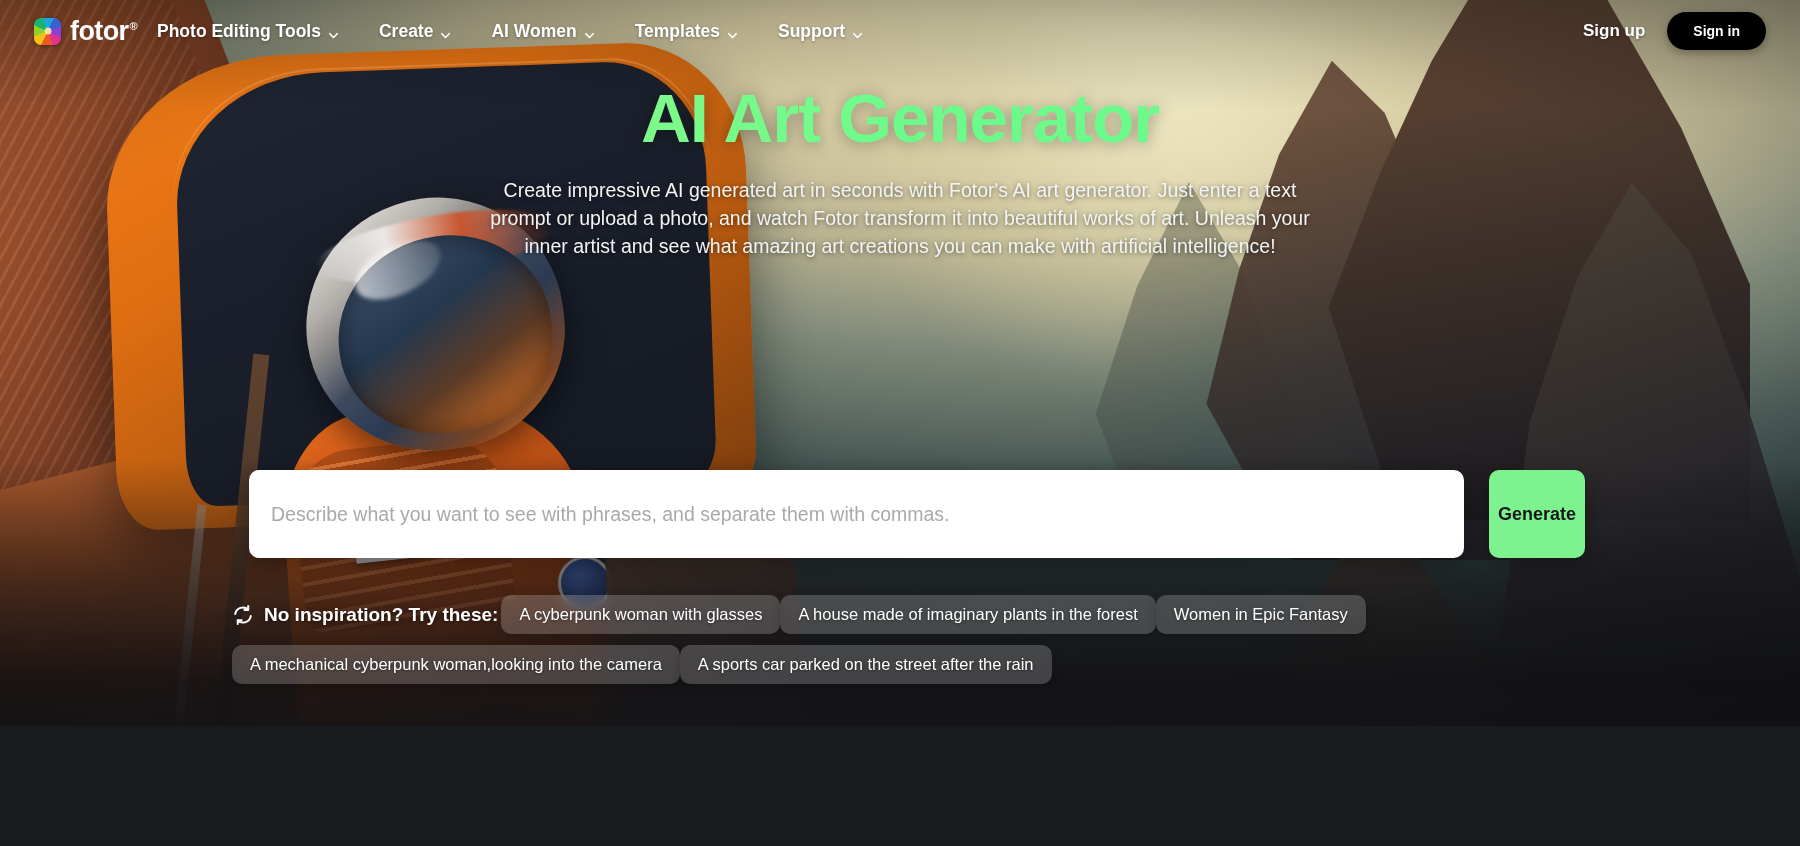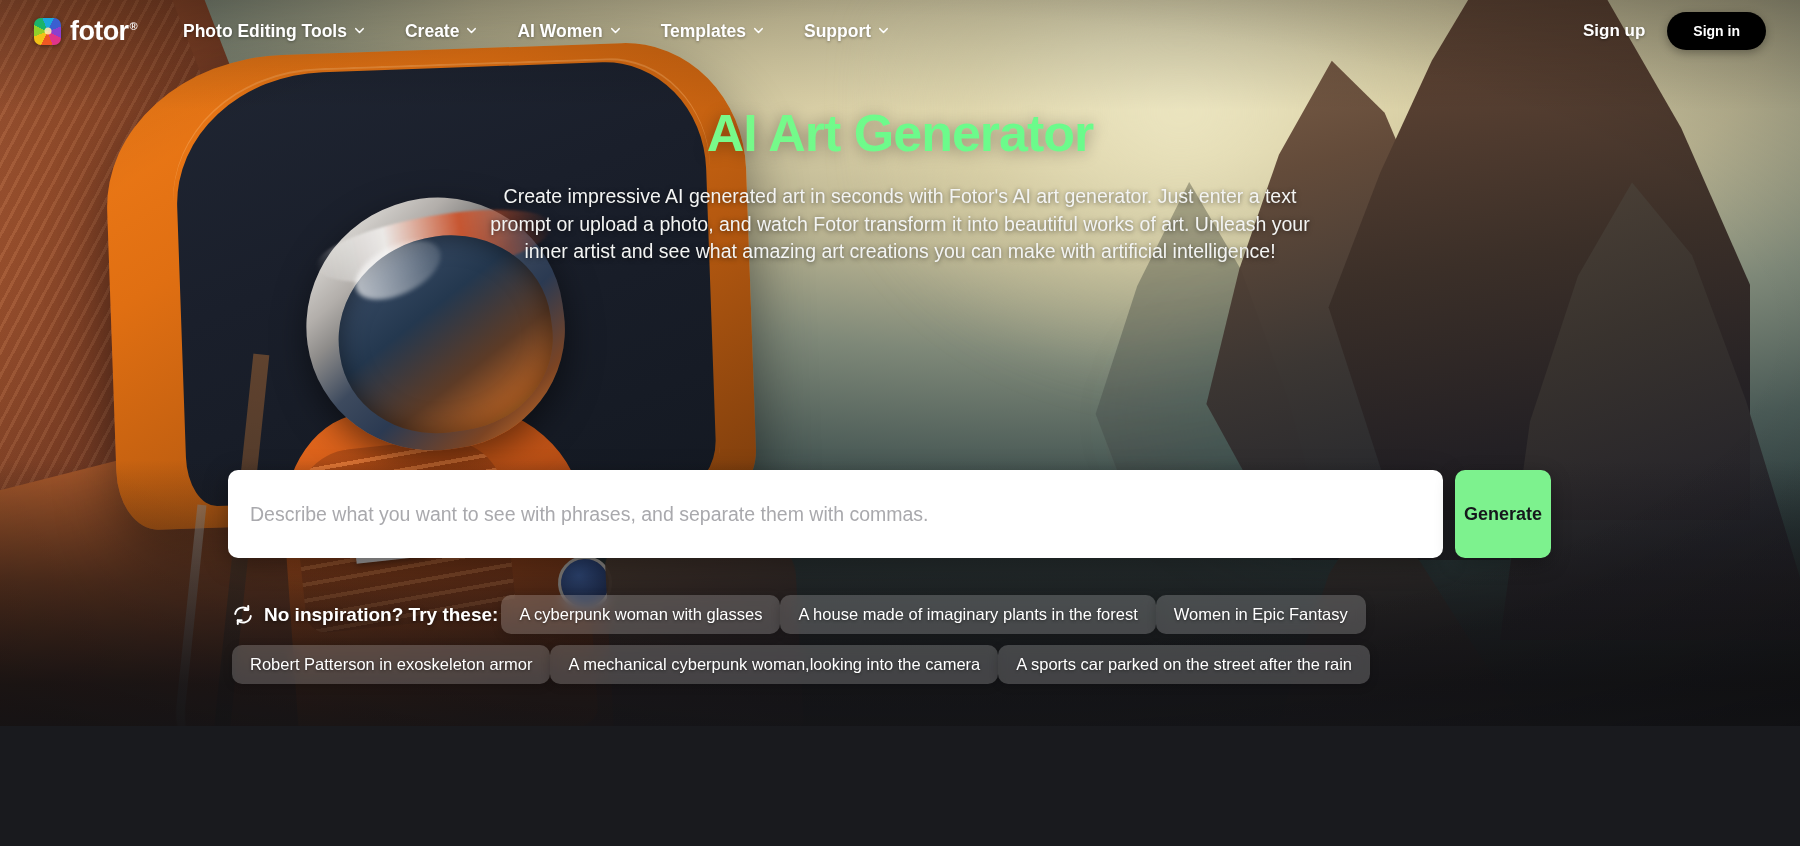--- a/index.html
+++ b/index.html
@@ -192,41 +192,41 @@
     position:absolute; left:0; top:0; width:100%; height:110px;
     background:linear-gradient(180deg, rgba(0,0,0,.22), rgba(0,0,0,0));
     pointer-events:none;
   }
 
   
   .navbar {
     position:absolute; left:0; top:0; width:100%; height:62px;
     display:flex; align-items:center; padding:0 34px; z-index:40;
   }
-  .logo-wrap { display:flex; align-items:flex-end; gap:9px; margin-right:46px; }
+  .logo-wrap { display:flex; align-items:flex-end; gap:9px; margin-right:20px; }
   .logo-mark {
     width:27px; height:27px; border-radius:7px; position:relative; overflow:hidden;
     background:conic-gradient(from 205deg,
       #f2c217 0deg 45deg, #8fd12a 45deg 90deg, #19b36b 90deg 135deg,
       #1aa7dd 135deg 180deg, #3a5fd0 180deg 225deg, #8c3fd0 225deg 270deg,
       #e0348a 270deg 315deg, #ef5723 315deg 360deg);
     box-shadow:0 1px 4px rgba(0,0,0,.4);
   }
   .logo-mark::after {
     content:""; position:absolute; left:50%; top:50%; width:7px; height:7px;
     transform:translate(-50%,-50%); border-radius:50%; background:#ffe9a8; opacity:.9;
   }
   .logo-text {
     color:#fff; font-size:27px; font-weight:700; letter-spacing:-.6px; line-height:1;
   }
   .logo-reg { color:#fff; font-size:11px; vertical-align:super; opacity:.95; margin-left:1px; }
 
   .nav-links { display:flex; align-items:center; gap:40px; }
   .nav-item {
-    display:flex; align-items:center; gap:7px; cursor:pointer;
+    display:flex; align-items:flex-end; gap:7px; cursor:pointer;
     color:#fff; font-size:17.5px; font-weight:600;
     text-shadow:0 1px 3px rgba(0,0,0,.35);
   }
   .chev {
     width:11px; height:11px; position:relative; top:-1px;
   }
   .chev svg { display:block; }
 
   .nav-right { margin-left:auto; display:flex; align-items:center; gap:22px; }
   .signup-btn {
@@ -240,37 +240,37 @@
     padding:11px 26px; border-radius:24px;
     box-shadow:0 3px 10px rgba(0,0,0,.3);
   }
 
   
   .hero-content {
     position:absolute; left:0; top:0; width:100%; z-index:30;
     text-align:center;
   }
   .hero-title {
-    margin-top:106px;
-    font-size:52px; font-weight:700; letter-spacing:-1px; line-height:1.06;
+    margin-top:82px;
+    font-size:69px; font-weight:700; letter-spacing:-1px; line-height:1.06;
     background:linear-gradient(95deg,#d8f27c 0%, #8ff787 22%, #6cfb8b 50%, #67fb8c 100%);
     -webkit-background-clip:text; background-clip:text;
     -webkit-text-fill-color:transparent; color:transparent;
     filter:drop-shadow(0 2px 8px rgba(0,0,0,.35));
   }
   .hero-desc {
     margin:22px auto 0; max-width:845px;
     color:#f3f4f3; font-size:19.5px; line-height:1.42; font-weight:400;
     text-shadow:0 1px 5px rgba(0,0,0,.55);
   }
 
   
   .prompt-row {
-    position:absolute; left:228px; top:470px; z-index:30;
-    display:flex; align-items:stretch; gap:12px;
+    position:absolute; left:249px; top:470px; z-index:30;
+    display:flex; align-items:stretch; gap:25px;
   }
   .prompt-box {
     width:1215px; height:88px; background:#fff; border-radius:10px;
     display:flex; align-items:center; padding:0 22px;
     box-shadow:0 6px 24px rgba(0,0,0,.35);
   }
   .prompt-input {
     width:100%; border:none; outline:none; background:transparent;
     font-family:inherit; font-size:19.5px; color:#2c2c2c;
   }
@@ -438,18 +438,17 @@
           <polyline points="17.7 2.2 17.7 6.4 13.5 6.4"></polyline>
           <polyline points="6.3 21.8 6.3 17.6 10.5 17.6"></polyline>
         </svg>
       </span>
       <span>No inspiration? Try these:</span>
     </div>
 
     <div class="tag">A cyberpunk woman with glasses</div>
     <div class="tag">A house made of imaginary plants in the forest</div>
     <div class="tag">Women in Epic Fantasy</div>
-    <div class="tag">Robert Patterson in exoskeleton armor</div>
     <div class="tag">A mechanical cyberpunk woman,looking into the camera</div>
     <div class="tag">A sports car parked on the street after the rain</div>
   </div>
 
 </div>
 
 </body></html>

